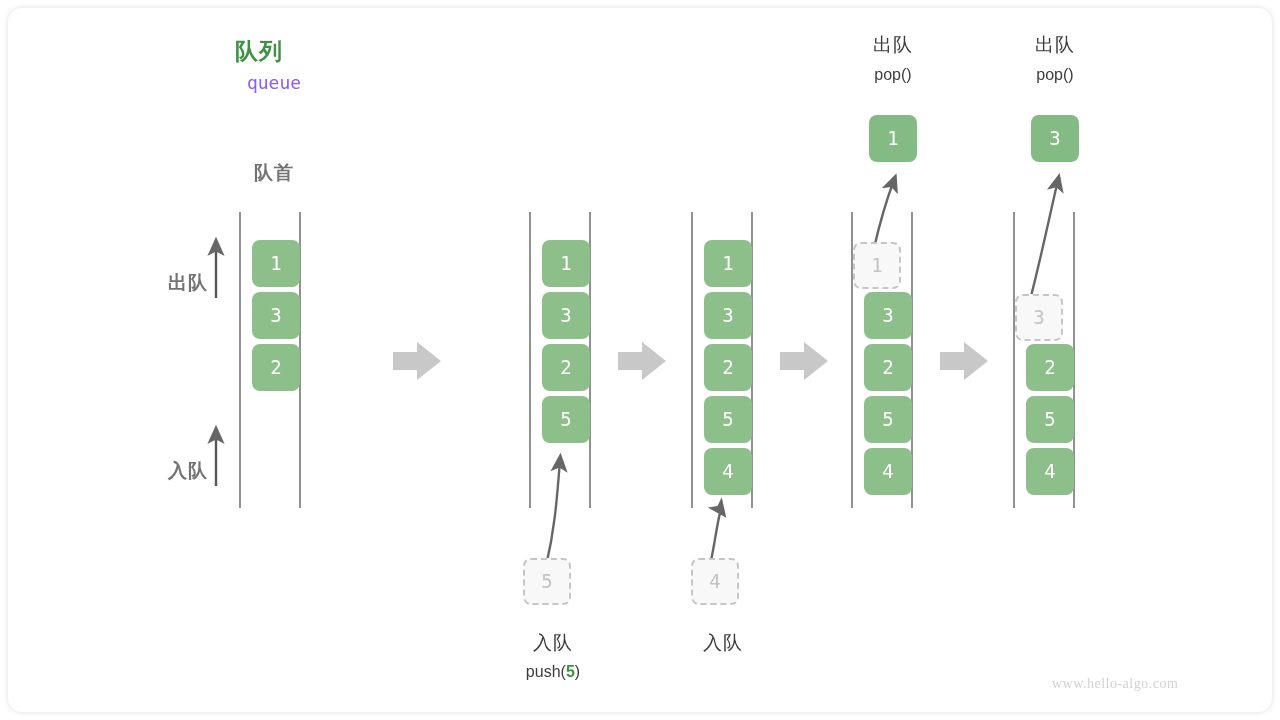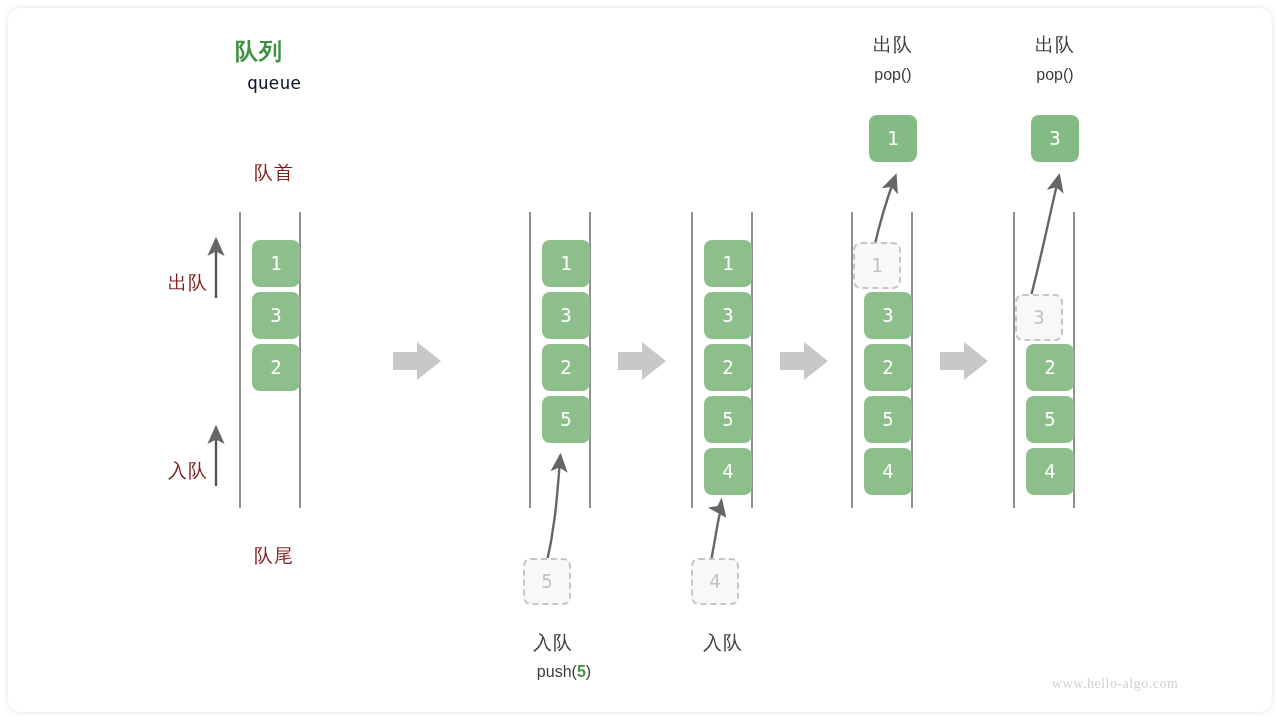--- a/index.html
+++ b/index.html
@@ -31,28 +31,28 @@
     font-size: 23px;
     font-weight: bold;
     color: #3f9142;
     text-align: center;
     letter-spacing: 1px;
     white-space: nowrap;
   }
   .title-en {
     font-family: "DejaVu Sans Mono", "Liberation Mono", monospace;
     font-size: 18px;
-    color: #0f172a;
+    color: #8b5cf6;
     text-align: center;
     white-space: nowrap;
   }
   .label-bold {
     font-size: 19px;
-    font-weight: normal;
-    color: #7f1d1d;
+    font-weight: bold;
+    color: #737373;
     text-align: center;
     letter-spacing: 1px;
     white-space: nowrap;
   }
   .op-cn {
     font-size: 19px;
     color: #3c3c3c;
     text-align: center;
     letter-spacing: 1px;
     white-space: nowrap;
@@ -148,36 +148,35 @@
       <path d="M610,344 L634,344 L634,334 L658,353 L634,372 L634,362 L610,362 Z"></path>
       <path d="M772,344 L796,344 L796,334 L820,353 L796,372 L796,362 L772,362 Z"></path>
       <path d="M932,344 L956,344 L956,334 L980,353 L956,372 L956,362 L932,362 Z"></path>
     </g>
   </svg>
 
   <div class="abs title-cn" style="left:165px; top:28px; width:172px;">队列</div>
   <div class="abs title-en" style="left:180px; top:64px; width:172px;">queue</div>
 
   <div class="abs label-bold" style="left:180px; top:152px; width:172px;">队首</div>
-  <div class="abs label-bold" style="left:180px; top:535px; width:172px;">队尾</div>
 
   <div class="abs label-bold" style="left:138px; top:262px; width:62px; text-align:right;">出队</div>
   <div class="abs label-bold" style="left:138px; top:450px; width:62px; text-align:right;">入队</div>
 
   <div class="cell" style="left:244px; top:232px;">1</div>
   <div class="cell" style="left:244px; top:284px;">3</div>
   <div class="cell" style="left:244px; top:336px;">2</div>
 
   <div class="cell" style="left:534px; top:232px;">1</div>
   <div class="cell" style="left:534px; top:284px;">3</div>
   <div class="cell" style="left:534px; top:336px;">2</div>
   <div class="cell" style="left:534px; top:388px;">5</div>
   <div class="cell ghost" style="left:515px; top:550px;">5</div>
   <div class="abs op-cn" style="left:455px; top:622px; width:180px;">入队</div>
-  <div class="abs op-code" style="left:466px; top:655px; width:180px;"><span>push(</span><span class="arg">5</span><span>)</span></div>
+  <div class="abs op-code" style="left:455px; top:655px; width:180px;"><span>push(</span><span class="arg">5</span><span>)</span></div>
 
   <div class="cell" style="left:696px; top:232px;">1</div>
   <div class="cell" style="left:696px; top:284px;">3</div>
   <div class="cell" style="left:696px; top:336px;">2</div>
   <div class="cell" style="left:696px; top:388px;">5</div>
   <div class="cell" style="left:696px; top:440px;">4</div>
   <div class="cell ghost" style="left:683px; top:550px;">4</div>
   <div class="abs op-cn" style="left:625px; top:622px; width:180px;">入队</div>
 
   <div class="abs op-cn" style="left:795px; top:24px; width:180px;">出队</div>

